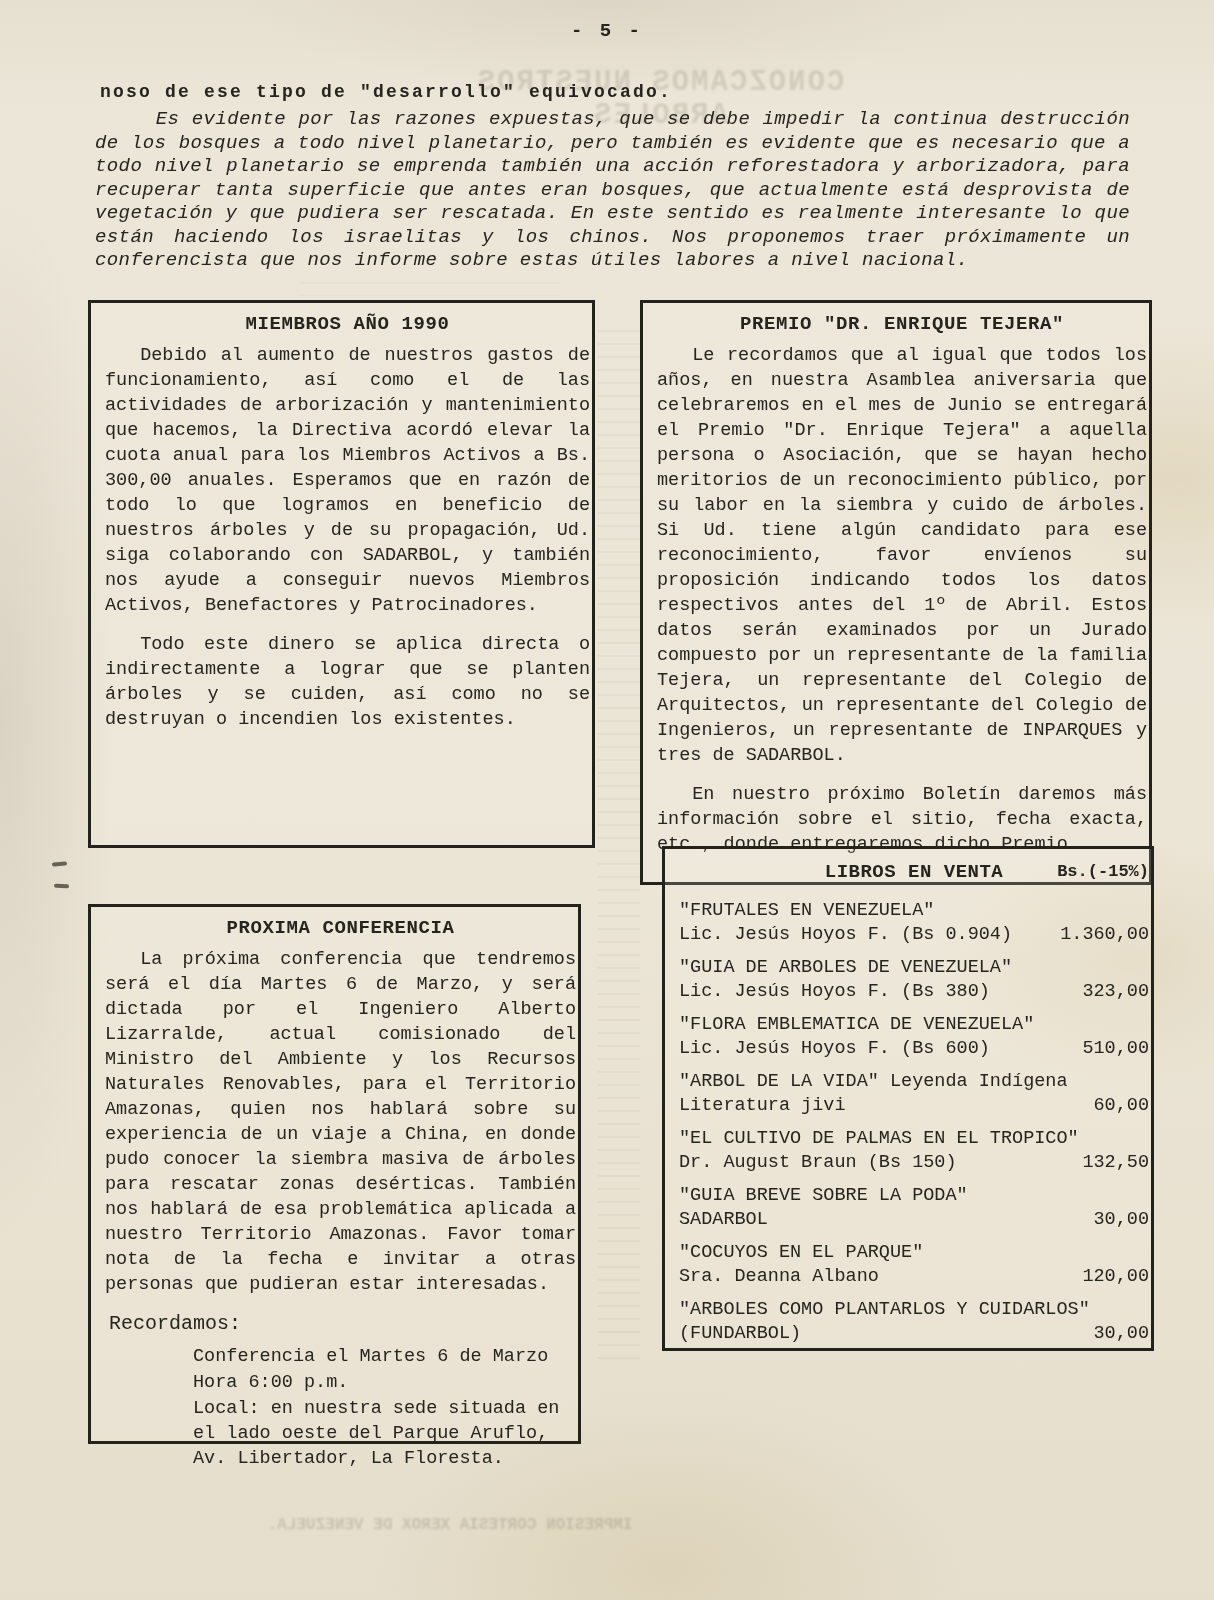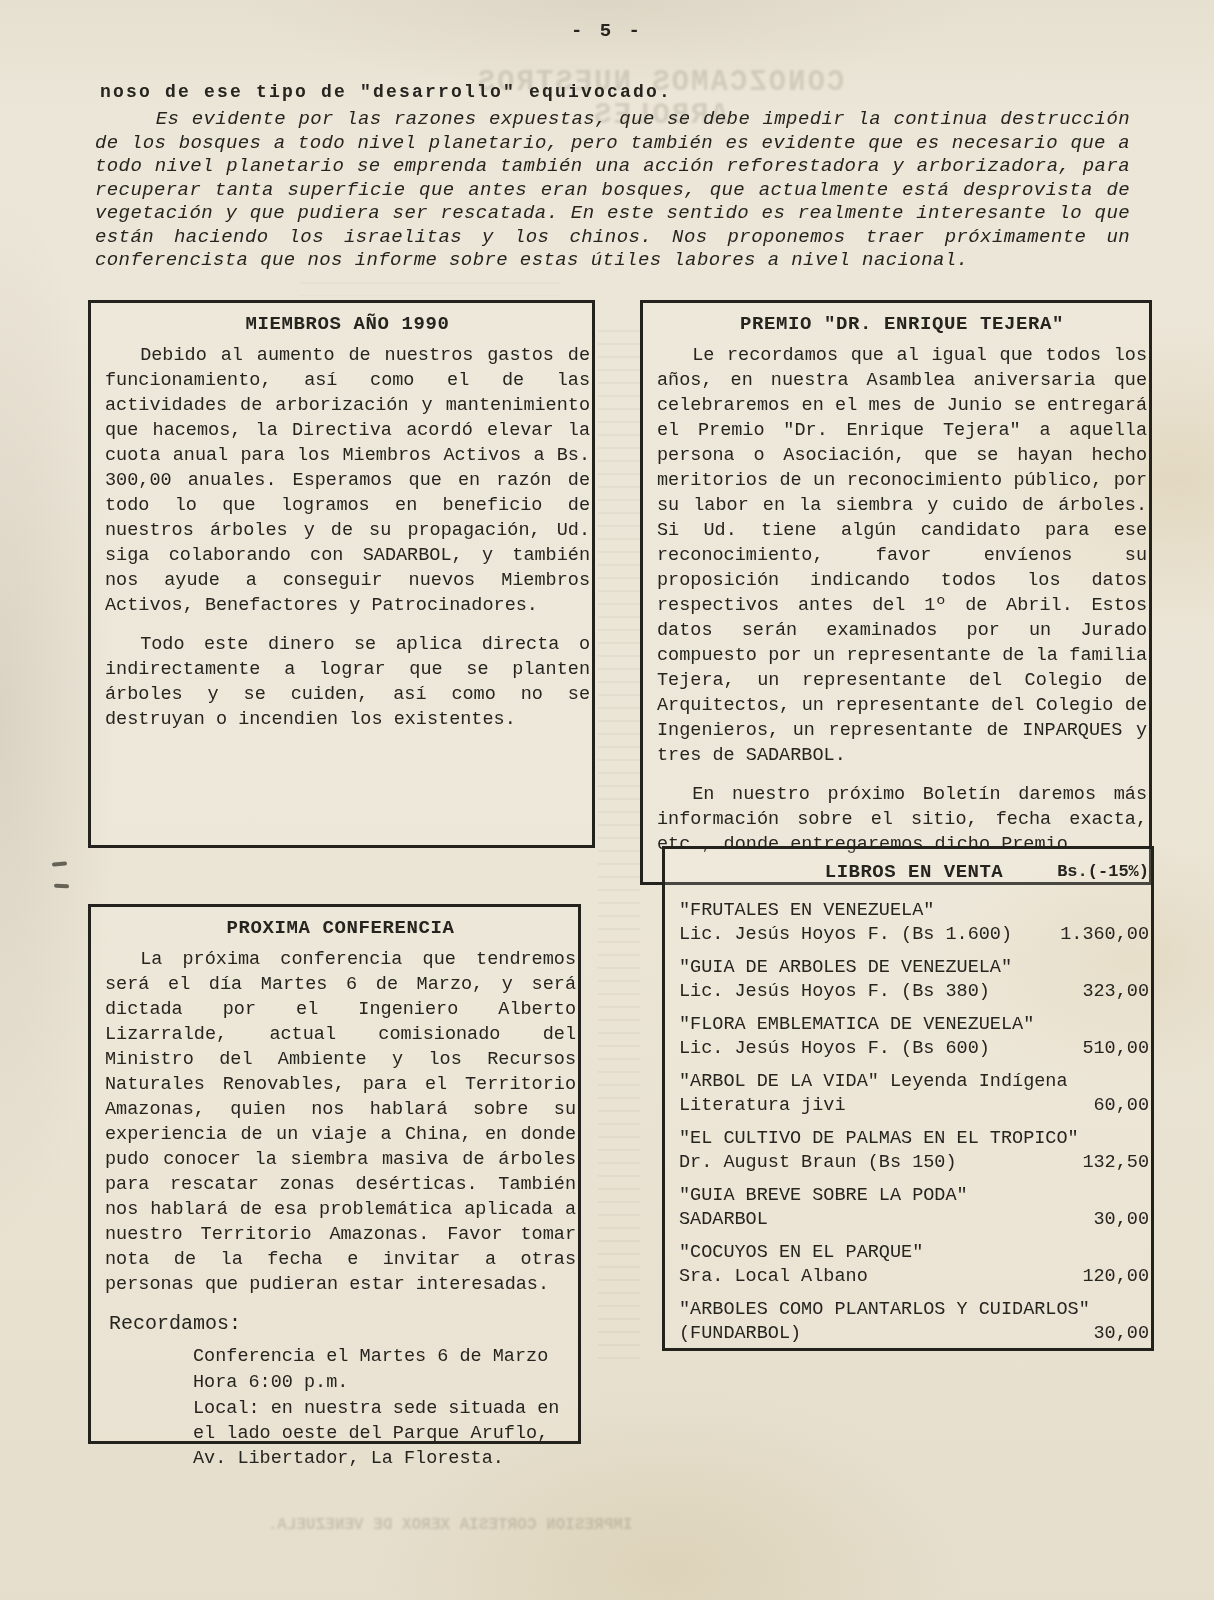--- a/index.html
+++ b/index.html
@@ -138,21 +138,21 @@
 
   <div class="box" id="box-libros">
     <div class="libros-head">
       <span>LIBROS EN VENTA</span>
       <span class="discount">Bs.(-15%)</span>
     </div>
 
     <div class="book">
       <div>"FRUTALES EN VENEZUELA"</div>
       <div class="book-row">
-        <span>Lic. Jesús Hoyos F. (Bs 1.600)</span>
+        <span>Lic. Jesús Hoyos F. (Bs 0.904)</span>
         <span class="book-price">1.360,00</span>
       </div>
     </div>
 
     <div class="book">
       <div>"GUIA DE ARBOLES DE VENEZUELA"</div>
       <div class="book-row">
         <span>Lic. Jesús Hoyos F. (Bs 380)</span>
         <span class="book-price">323,00</span>
       </div>
@@ -186,21 +186,21 @@
       <div>"GUIA BREVE SOBRE LA PODA"</div>
       <div class="book-row">
         <span>SADARBOL</span>
         <span class="book-price">30,00</span>
       </div>
     </div>
 
     <div class="book">
       <div>"COCUYOS EN EL PARQUE"</div>
       <div class="book-row">
-        <span>Sra. Local Albano</span>
+        <span>Sra. Deanna Albano</span>
         <span class="book-price">120,00</span>
       </div>
     </div>
 
     <div class="book">
       <div>"ARBOLES COMO PLANTARLOS Y CUIDARLOS"</div>
       <div class="book-row">
         <span>(FUNDARBOL)</span>
         <span class="book-price">30,00</span>
       </div>

